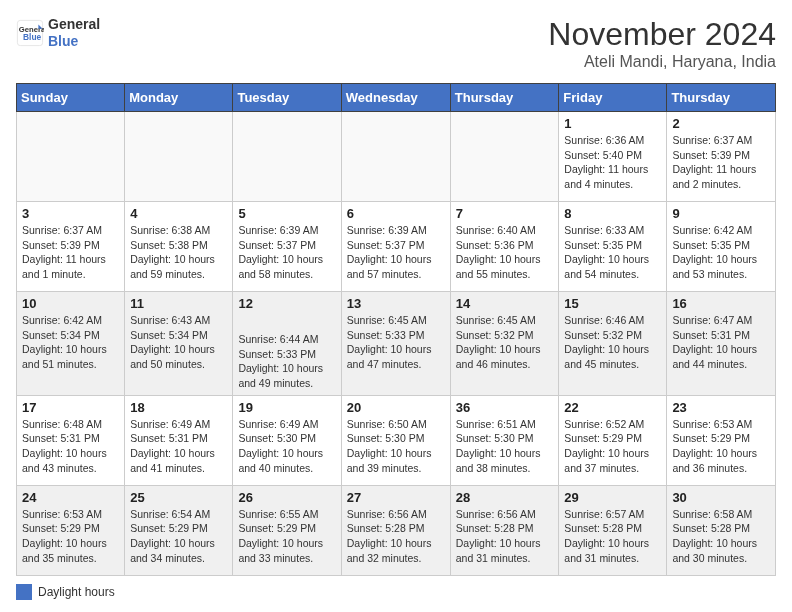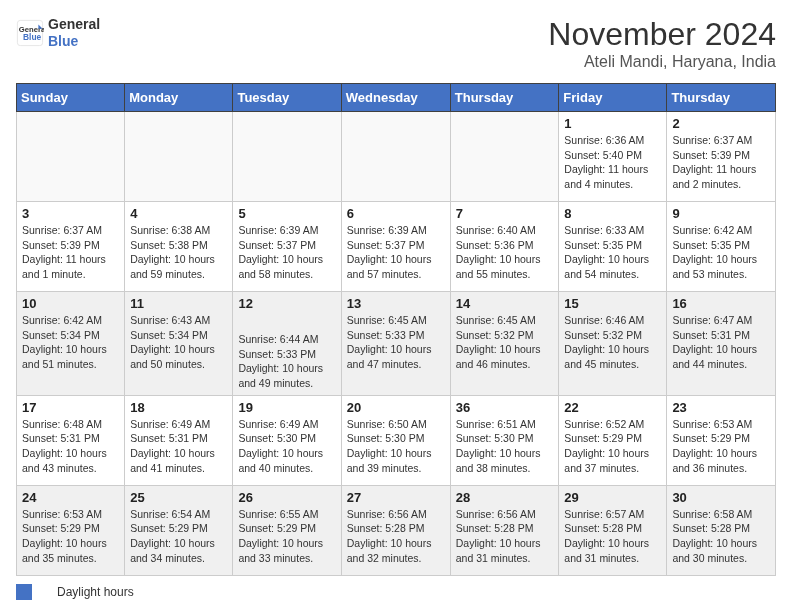--- a/index.html
+++ b/index.html
@@ -76,21 +76,20 @@
       font-size: 10.5px;
       color: #333;
       line-height: 1.4;
     }
     .footer {
       display: flex;
       align-items: center;
       margin-top: 8px;
       font-size: 12px;
       color: #333;
-      gap: 19px;
     }
     .legend-box {
       width: 16px;
       height: 16px;
       background: #4472c4;
       margin-right: 6px;
       display: inline-block;
     }
   </style>
 </head>

